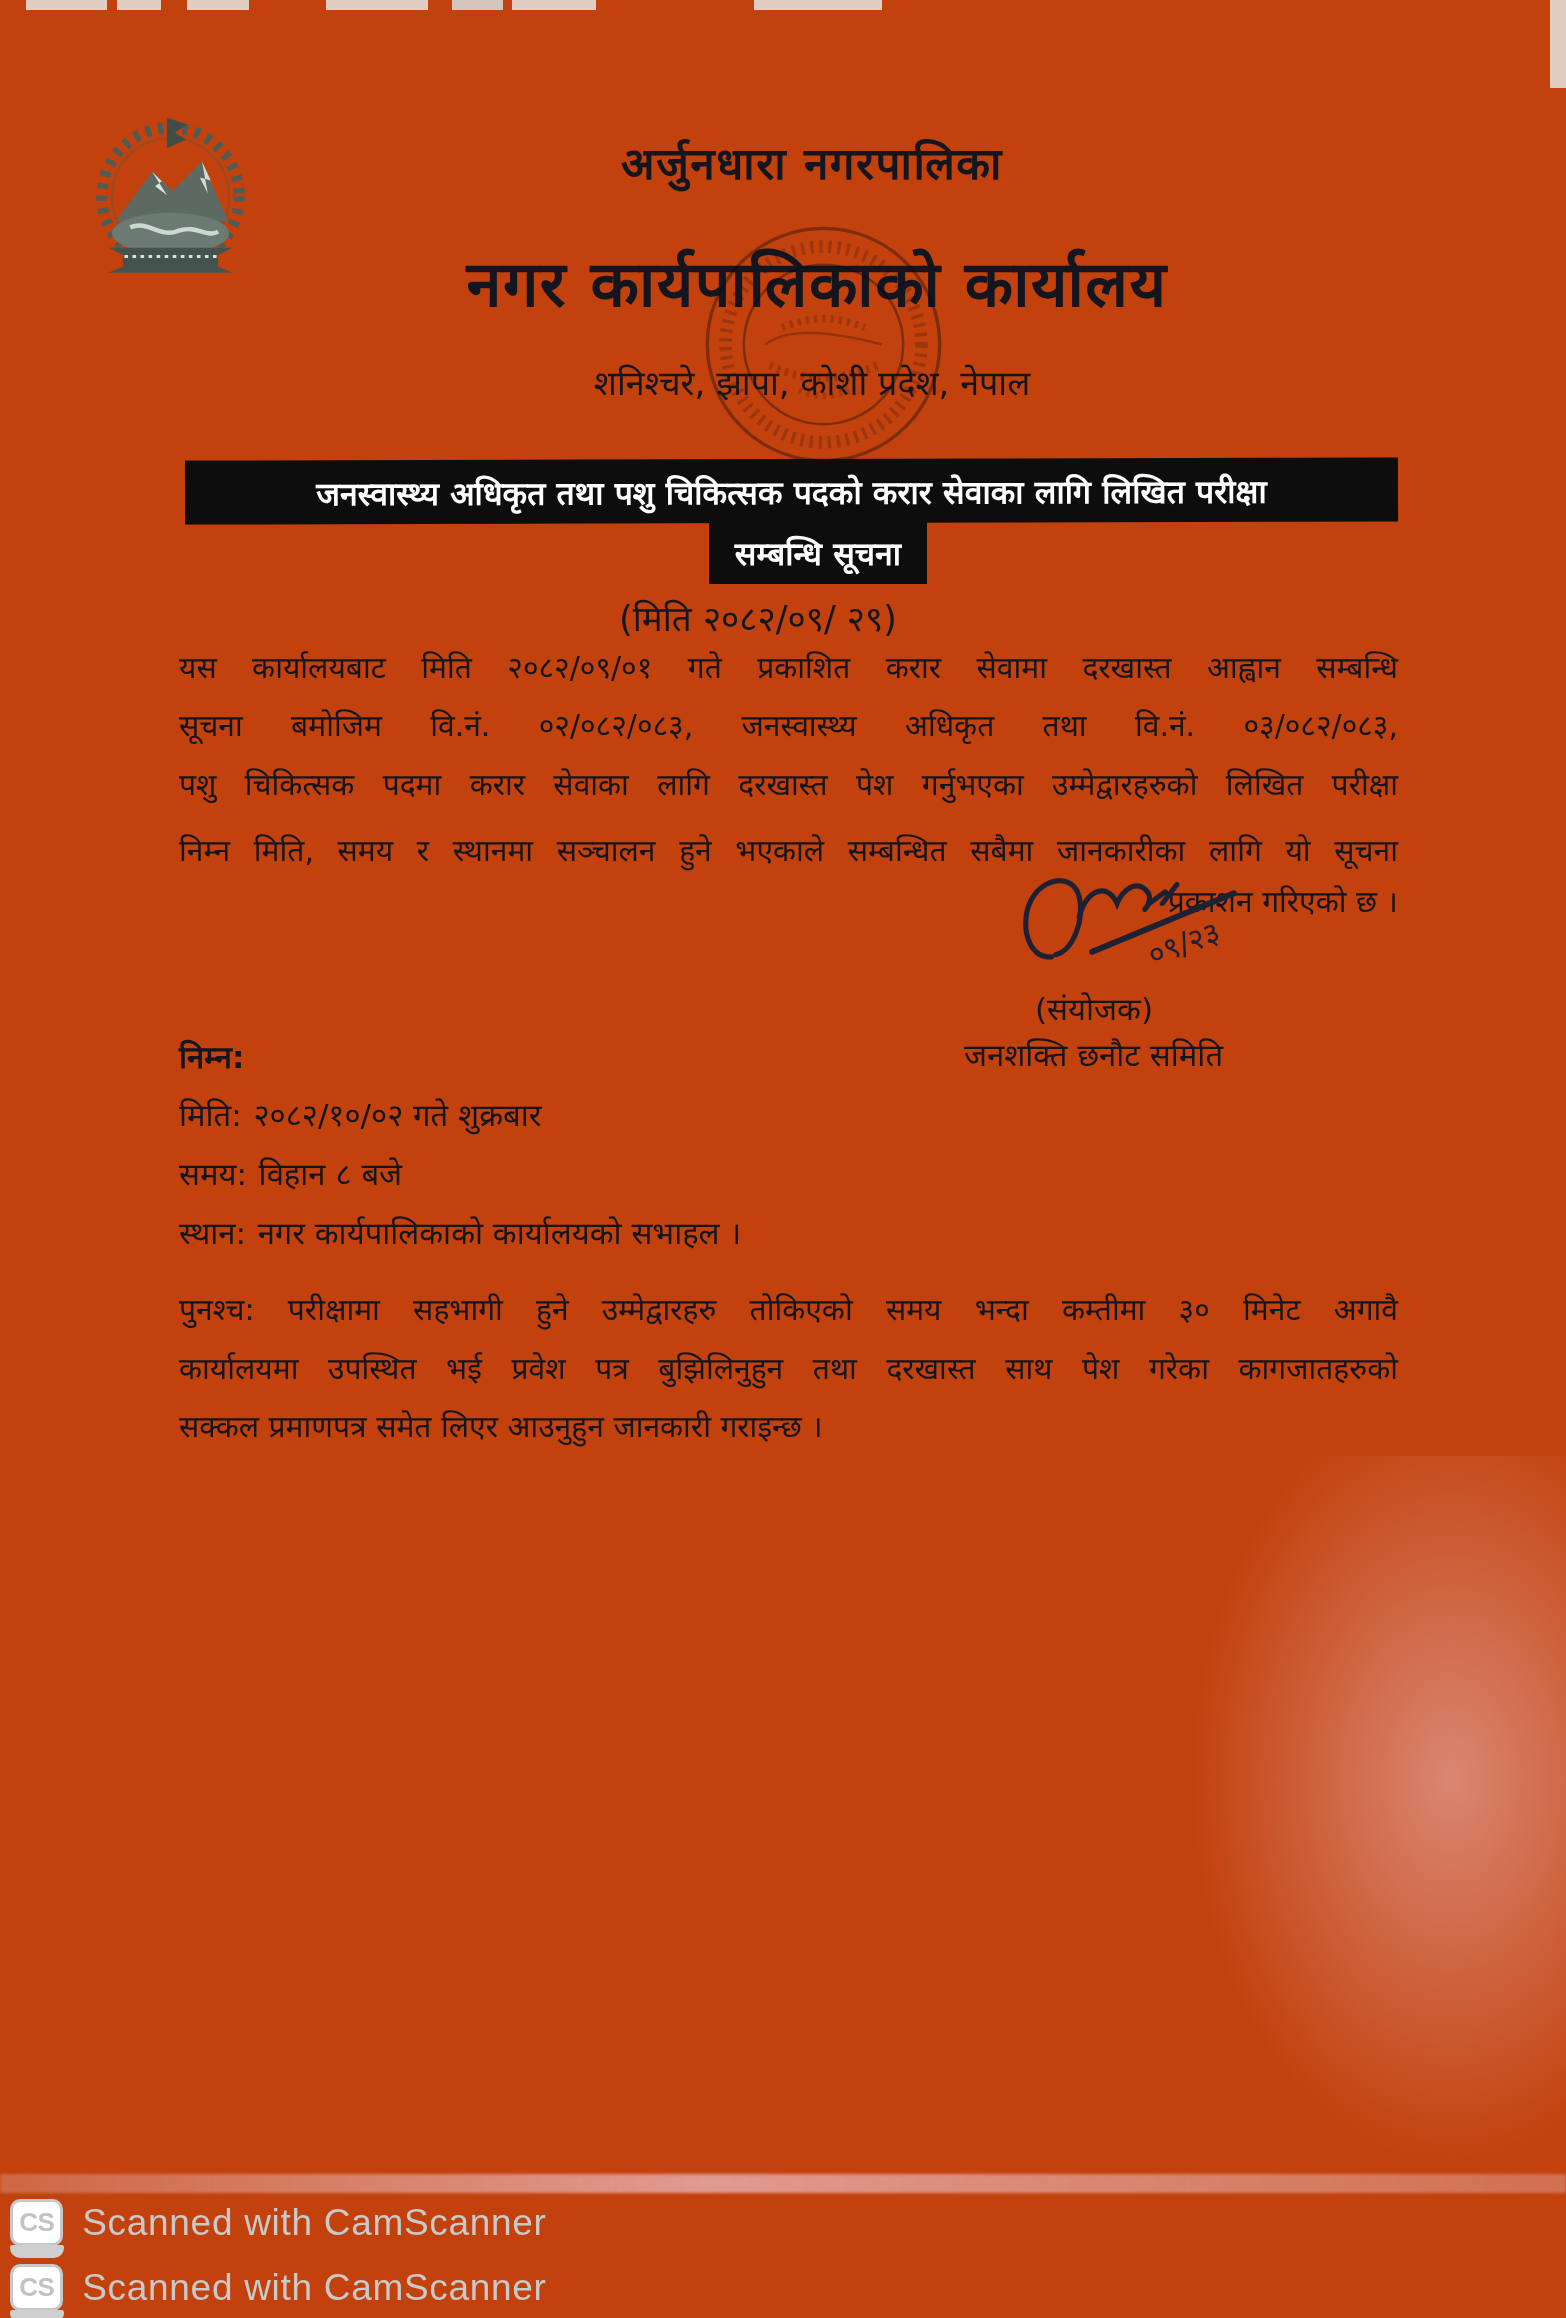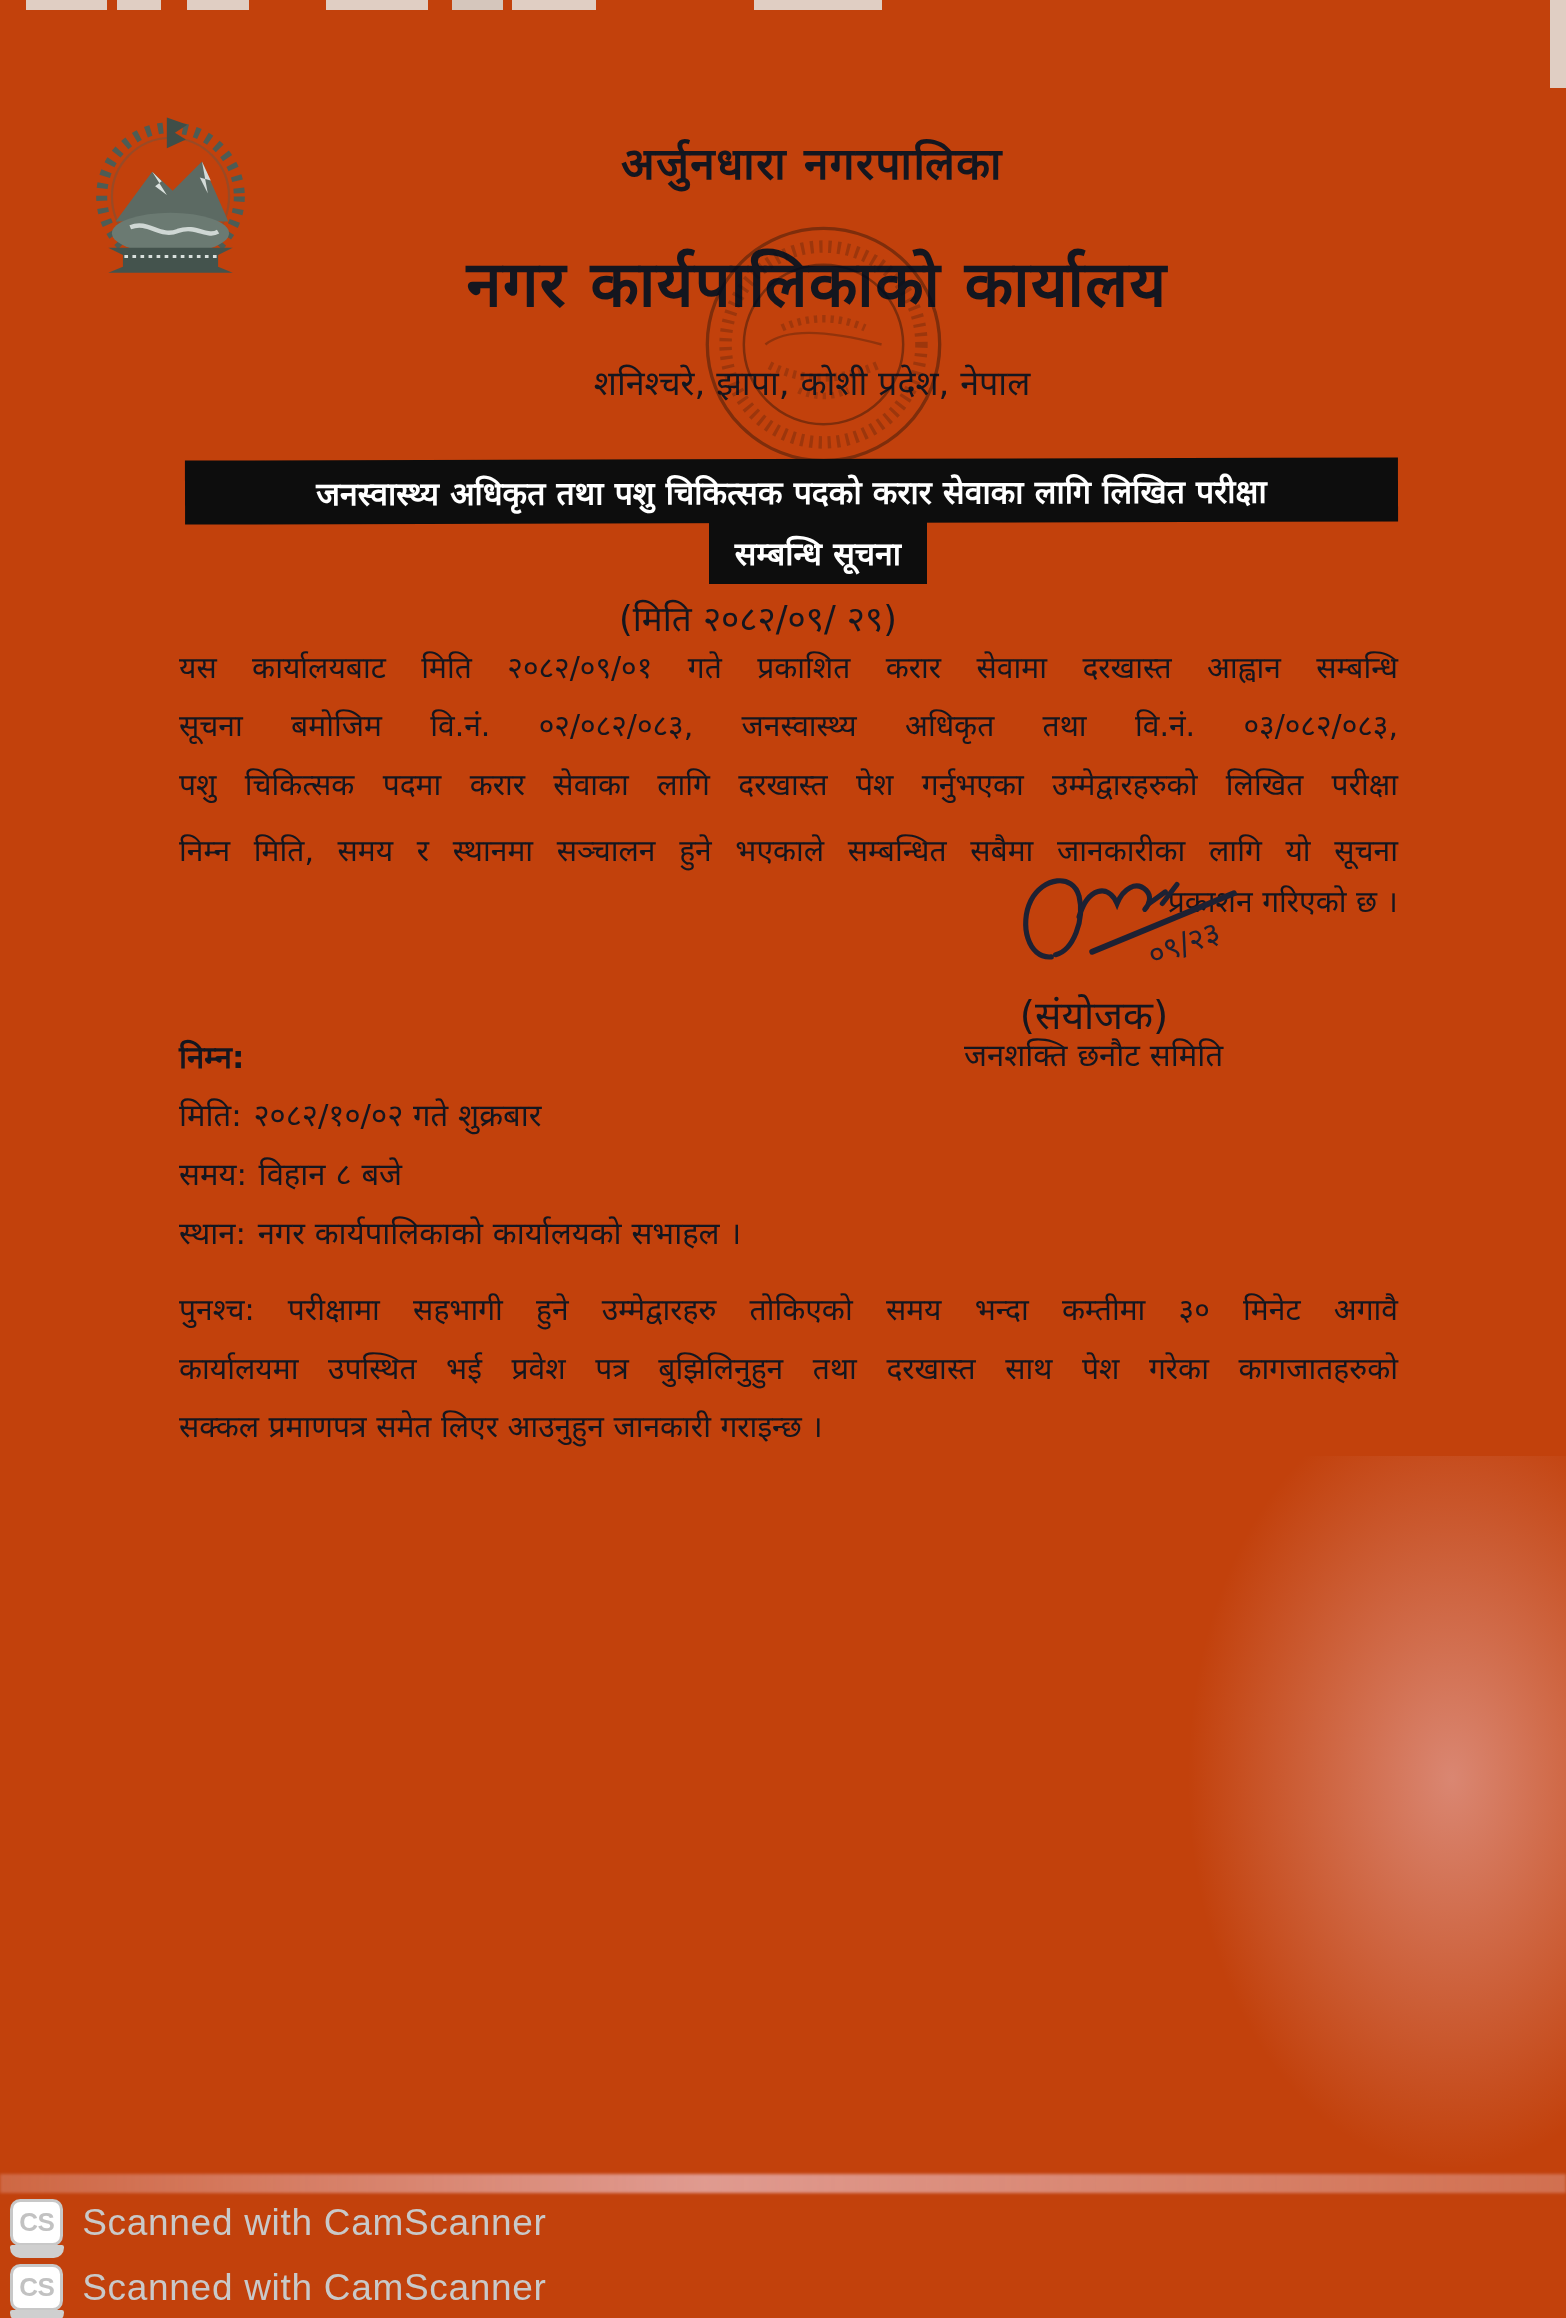--- a/index.html
+++ b/index.html
@@ -25,21 +25,21 @@
   
   .bar{background:#0d0d0d;color:#ffffff;display:flex;align-items:center;justify-content:center;white-space:nowrap;}
   .bar1{left:185px;top:459px;width:1213px;height:64px;font-size:32px;font-weight:700;transform:rotate(-.15deg);}
   .bar2{left:701px;top:521px;width:218px;height:63px;font-size:32px;font-weight:700;margin-left:8px;}
   .date-line{left:465px;top:594px;width:586px;font-size:35px;text-align:center;}
   
   .bline{left:179px;width:1219px;font-size:30px;}
   .just{text-align:justify;text-align-last:justify;}
   
   .sig{left:1006px;top:858px;width:263px;height:132px;}
-  .designation{left:973px;top:987px;width:242px;font-size:39px;text-align:center;}
+  .designation{left:973px;top:987px;width:242px;font-size:31px;text-align:center;}
   .committee{left:940px;top:1033px;width:307px;font-size:31px;text-align:center;}
   
   .sched-head{left:179px;top:1035px;font-size:31px;font-weight:600;}
   .sched-line{left:179px;width:1098px;font-size:31px;}
   .sched-line .lbl{font-weight:400;margin-right:11.7px;}
   
   
   .pink-cloud{right:0;top:1456px;width:381px;height:717px;
     background:radial-gradient(ellipse at 70% 45%, rgba(247,219,238,.45), rgba(247,219,238,0) 70%);}
   .pink-strip{left:0;top:2174px;width:1566px;height:19px;

